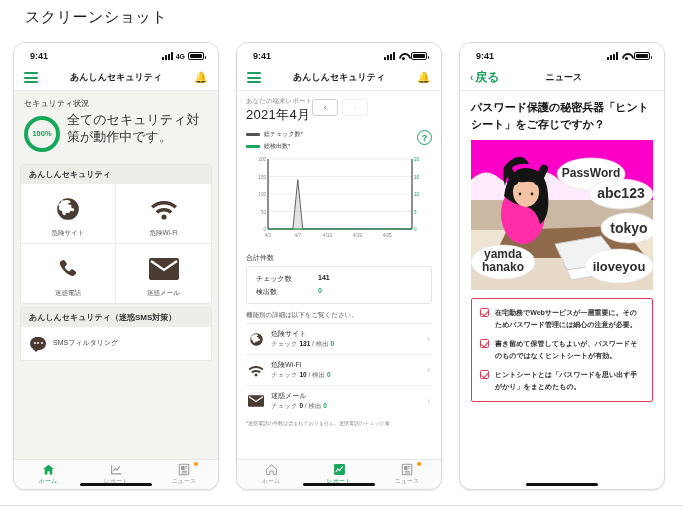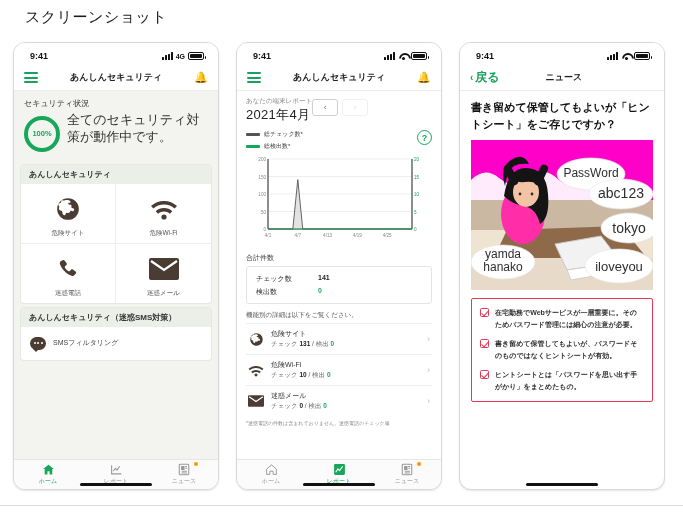--- a/index.html
+++ b/index.html
@@ -165,21 +165,21 @@
   .d-stat { font-size:6.5px; color:#666; margin-top:1px; }
   .d-stat b { color:#222; }
   .d-stat .g { color:#17a75b; font-weight:bold; }
   .chev { color:#bbb; font-size:9px; }
   .footnote { font-size:5px; color:#888; margin-top:4px; line-height:1.3;
               white-space:nowrap; overflow:hidden; text-overflow:clip; }
 
   
   .news-body { padding: 8px 11px 0; }
   .news-title { font-size: 11px; font-weight:bold; color:#111; line-height:1.55; }
-  .hero { margin-top: 7px; height: 150px; position: relative; overflow:hidden; background:#f0e6d8; }
+  .hero { margin-top: 7px; height: 150px; position: relative; overflow:hidden; background:#f0e6d8;font-weight:bold; }
 
   .tips { margin: 8px 0 0; border: 1.5px solid #e23b55; border-radius:2px; padding: 8px 8px 9px; }
   .tips-title { font-size: 9px; font-weight:bold; color:#e23b55; margin-bottom: 7px; }
   .tip { display:flex; gap:6px; margin-bottom: 8px; }
   .tip:last-child { margin-bottom:0; }
   .chk { width:9px; height:9px; border:1.2px solid #e23b55; border-radius:1.5px; flex:0 0 auto;
          position:relative; margin-top:1px; }
   .chk::after { content:""; position:absolute; left:2px; top:0px; width:3px; height:6px;
                 border:solid #e23b55; border-width:0 1.4px 1.4px 0; transform:rotate(42deg); }
   .tip-txt { font-size:7px; font-weight:bold; color:#333; line-height:1.65; }
@@ -539,21 +539,21 @@
         <div class="back-btn">
           <span class="back-chev">‹</span>
           <span class="back-label">戻る</span>
         </div>
         <div class="nav-title">ニュース</div>
         <div style="width:26px"></div>
       </div>
 
       <div class="screen-body bg-white">
         <div class="news-body">
-          <div class="news-title">書き留めて保管してもよいが「ヒントシート」をご存じですか？</div>
+          <div class="news-title">パスワード保護の秘密兵器「ヒントシート」をご存じですか？</div>
 
           <div class="hero">
             <svg width="100%" height="150" viewBox="0 0 182 150" preserveAspectRatio="none">
               <rect x="0" y="0" width="182" height="150" fill="#efe3d2"></rect>
               <rect x="0" y="0" width="182" height="62" fill="#ff00c8"></rect>
               <path d="M0 40 q14 -14 28 -2 q14 12 28 0 q16 -14 32 2 q14 12 30 -2 q16 -14 34 4 v22 H0z" fill="#ffffff" opacity="0.92"></path>
               <rect x="0" y="60" width="182" height="30" fill="#cbb8a2"></rect>
               <path d="M36 90 L150 86 L176 118 L20 124 z" fill="#8f6a4a"></path>
               <rect x="0" y="118" width="182" height="32" fill="#e8dac8"></rect>
               <g>

